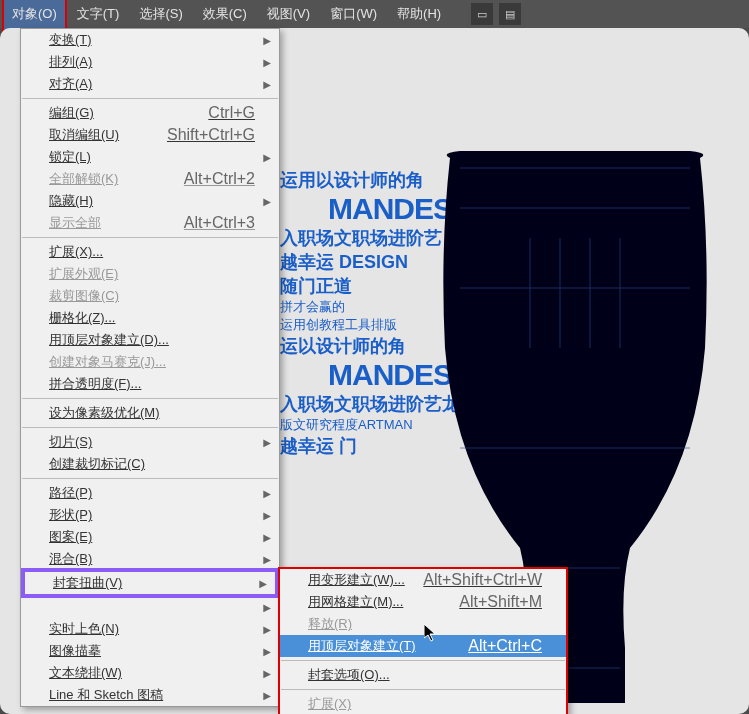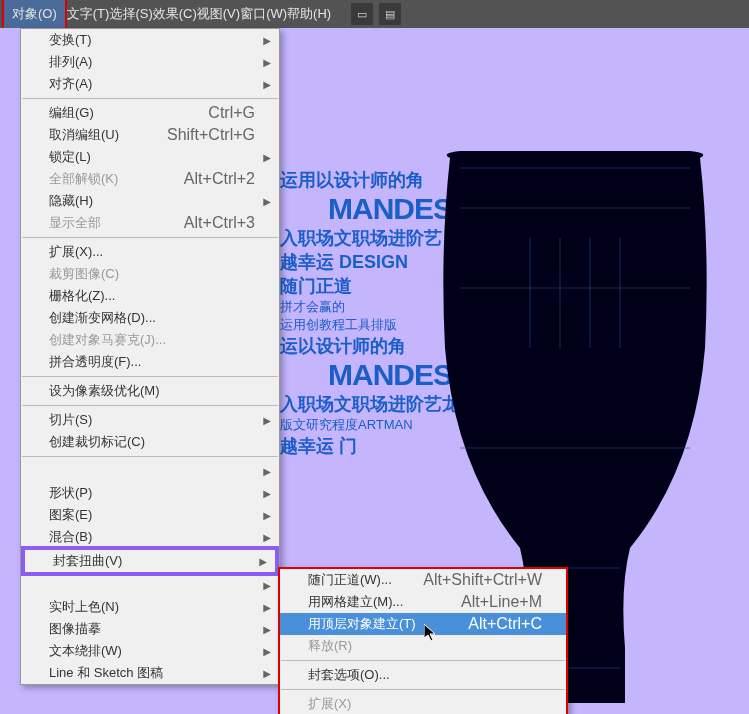--- a/index.html
+++ b/index.html
@@ -1,35 +1,35 @@
 <!DOCTYPE html>
 <html><head>
 <meta charset="utf-8">
 <style>
 * { margin: 0; padding: 0; box-sizing: border-box; font-family: "Microsoft YaHei", Arial, sans-serif; }
 body { width: 749px; height: 714px; background: #4a4a4a; position: relative; overflow: hidden; }
 
 .menubar { height: 28px; background: #535353; display: flex; align-items: center; color: #e4e4e4; font-size: 13px; padding-left: 2px; }
-.menubar .item { padding: 5px 0; cursor: pointer; }
+.menubar .item { padding: 5px 10px; cursor: pointer; }
 .menubar .item.active { background: #4a6a9a; border: 2px solid #d00; padding: 13px 8px; }
 .menubar .toolbtns { display: flex; gap: 6px; margin-left: 20px; align-items: center; }
 .toolbtns span { width: 22px; height: 22px; background: #3a3a3a; color: #ccc; display: flex; align-items: center; justify-content: center; font-size: 11px; }
 
-.canvas { position: absolute; left: 0; top: 28px; right: 0; bottom: 0; background: #c4b5fd; }
+.canvas { position: absolute; left: 0; top: 28px; right: 0; bottom: 0; background: #e5e5e5; border-radius: 10px; }
 .art { position: absolute; left: 280px; top: 120px; width: 460px; height: 560px; }
 .textbg { position: absolute; left: 0; top: 20px; width: 200px; font-family: Arial, sans-serif; }
 .textbg div { color: #1a5ec8; white-space: nowrap; overflow: hidden; }
 .tbig { font-size: 30px; font-weight: 900; letter-spacing: -1px; margin-left: 48px; }
 .tmed { font-size: 18px; font-weight: 600; }
 .tsm { font-size: 13px; font-weight: 500; }
 .vase { position: absolute; left: 150px; top: 0; width: 290px; height: 560px; }
 
 .menu { position: absolute; background: #f0f0f0; border: 1px solid #999; box-shadow: 3px 3px 6px rgba(0,0,0,0.3); font-size: 13px; color: #333; }
 .menu1 { left: 20px; top: 28px; width: 260px; }
-.menu .row { display: flex; align-items: center; height: 22px; padding: 0 24px 0 28px; position: relative; }
+.menu .row { display: flex; align-items: center; height: 22px; padding: 0 24px 0 28px; position: relative; text-decoration: underline; }
 .menu .row.dis { color: #999; }
 .menu .row .lbl { flex: 1; }
 .menu .row .sc { color: #666; font-size: 16px; }
 .menu .row .arr { position: absolute; right: 8px; font-size: 10px; color: #666; }
 .menu .sep { height: 1px; background: #bbb; margin: 3px 1px; }
 .menu .selbox { border: 4px solid #8b5cf6; margin: -2px 0; }
 
 .menu2 { left: 278px; top: 567px; width: 290px; border: 2px solid #d00; }
 .menu2 .row.hl { background: #4a90d8; color: #fff; }
 .menu2 .row.hl .sc { color: #fff; }
@@ -122,27 +122,30 @@
     </div>
     <div class="row dis">
       <span class="lbl">显示全部</span>
       <span class="sc">Alt+Ctrl+3</span>
     </div>
     <div class="sep"></div>
     <div class="row">
       <span class="lbl">扩展(X)...</span>
     </div>
     <div class="row dis">
+      <span class="lbl">扩展外观(E)</span>
+    </div>
+    <div class="row dis">
       <span class="lbl">裁剪图像(C)</span>
     </div>
     <div class="row">
       <span class="lbl">栅格化(Z)...</span>
     </div>
     <div class="row">
-      <span class="lbl">创建渐变网格(D)...</span>
+      <span class="lbl">用顶层对象建立(D)...</span>
     </div>
     <div class="row dis">
       <span class="lbl">创建对象马赛克(J)...</span>
     </div>
     <div class="row">
       <span class="lbl">拼合透明度(F)...</span>
     </div>
     <div class="sep"></div>
     <div class="row">
       <span class="lbl">设为像素级优化(M)</span>
@@ -150,20 +153,21 @@
     <div class="sep"></div>
     <div class="row">
       <span class="lbl">切片(S)</span>
       <span class="arr">▶</span>
     </div>
     <div class="row">
       <span class="lbl">创建裁切标记(C)</span>
     </div>
     <div class="sep"></div>
     <div class="row">
+      <span class="lbl">路径(P)</span>
       <span class="arr">▶</span>
     </div>
     <div class="row">
       <span class="lbl">形状(P)</span>
       <span class="arr">▶</span>
     </div>
     <div class="row">
       <span class="lbl">图案(E)</span>
       <span class="arr">▶</span>
     </div>
@@ -192,34 +196,34 @@
       <span class="lbl">文本绕排(W)</span>
       <span class="arr">▶</span>
     </div>
     <div class="row">
       <span class="lbl">Line 和 Sketch 图稿</span>
       <span class="arr">▶</span>
     </div>
   </div>
 <div class="menu menu2" id="m2">
     <div class="row">
-      <span class="lbl">随门正道(W)...</span>
+      <span class="lbl">用变形建立(W)...</span>
       <span class="sc">Alt+Shift+Ctrl+W</span>
     </div>
     <div class="row">
       <span class="lbl">用网格建立(M)...</span>
-      <span class="sc">Alt+Line+M</span>
+      <span class="sc">Alt+Shift+M</span>
+    </div>
+    <div class="row dis">
+      <span class="lbl">释放(R)</span>
     </div>
     <div class="row hl">
       <span class="lbl">用顶层对象建立(T)</span>
       <span class="sc">Alt+Ctrl+C</span>
     </div>
-    <div class="row dis">
-      <span class="lbl">释放(R)</span>
-    </div>
     <div class="sep"></div>
     <div class="row">
       <span class="lbl">封套选项(O)...</span>
     </div>
     <div class="sep"></div>
     <div class="row dis">
       <span class="lbl">扩展(X)</span>
     </div>
   </div>
 

